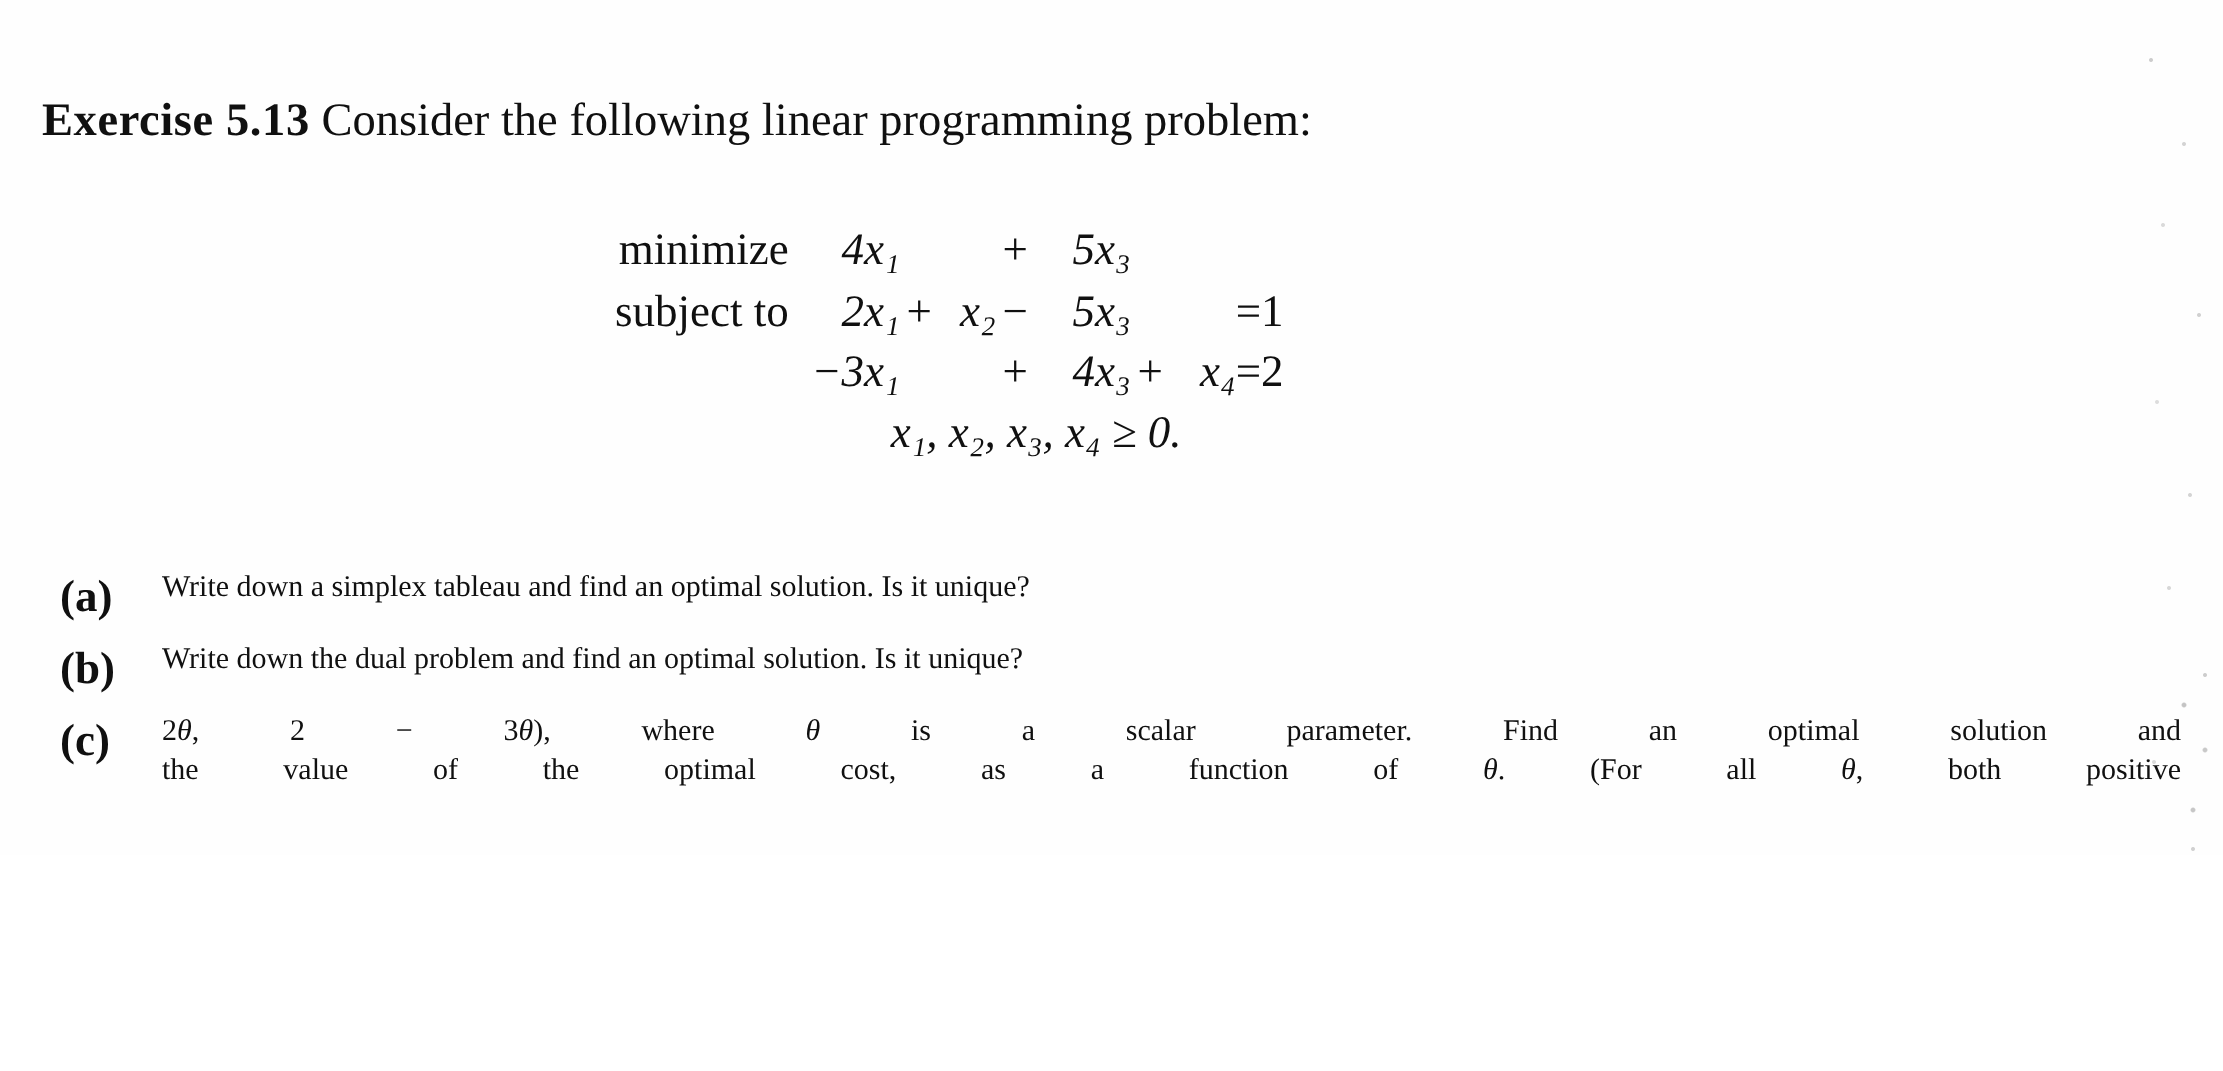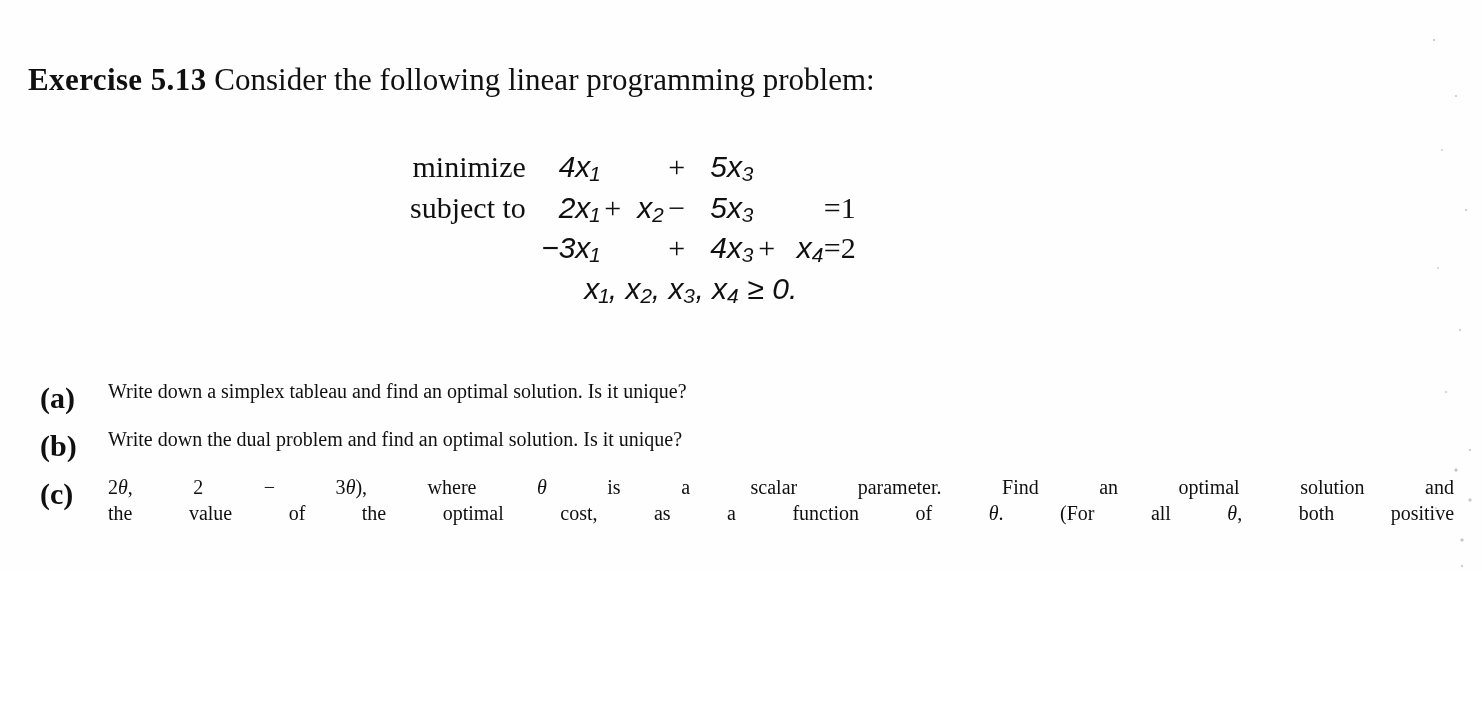--- a/index.html
+++ b/index.html
@@ -98,21 +98,21 @@
   td.lp-eq      { text-align: center; padding: 0 13px 7px 18px; }
   td.lp-rhs     { text-align: left; }
 
   .sign-row td { padding-top: 6px; }
   .lp-signrow {
     text-align: center;
     white-space: nowrap;
   }
 
   .mathvar {
-    font-family: Liberation Sans, sans-serif;
+    font-family: Liberation Serif, serif;
     font-style: italic;
   }
 
   
   .items {
     position: absolute;
     left: 34px;
     top: 378px;
     width: 1420px;
   }

